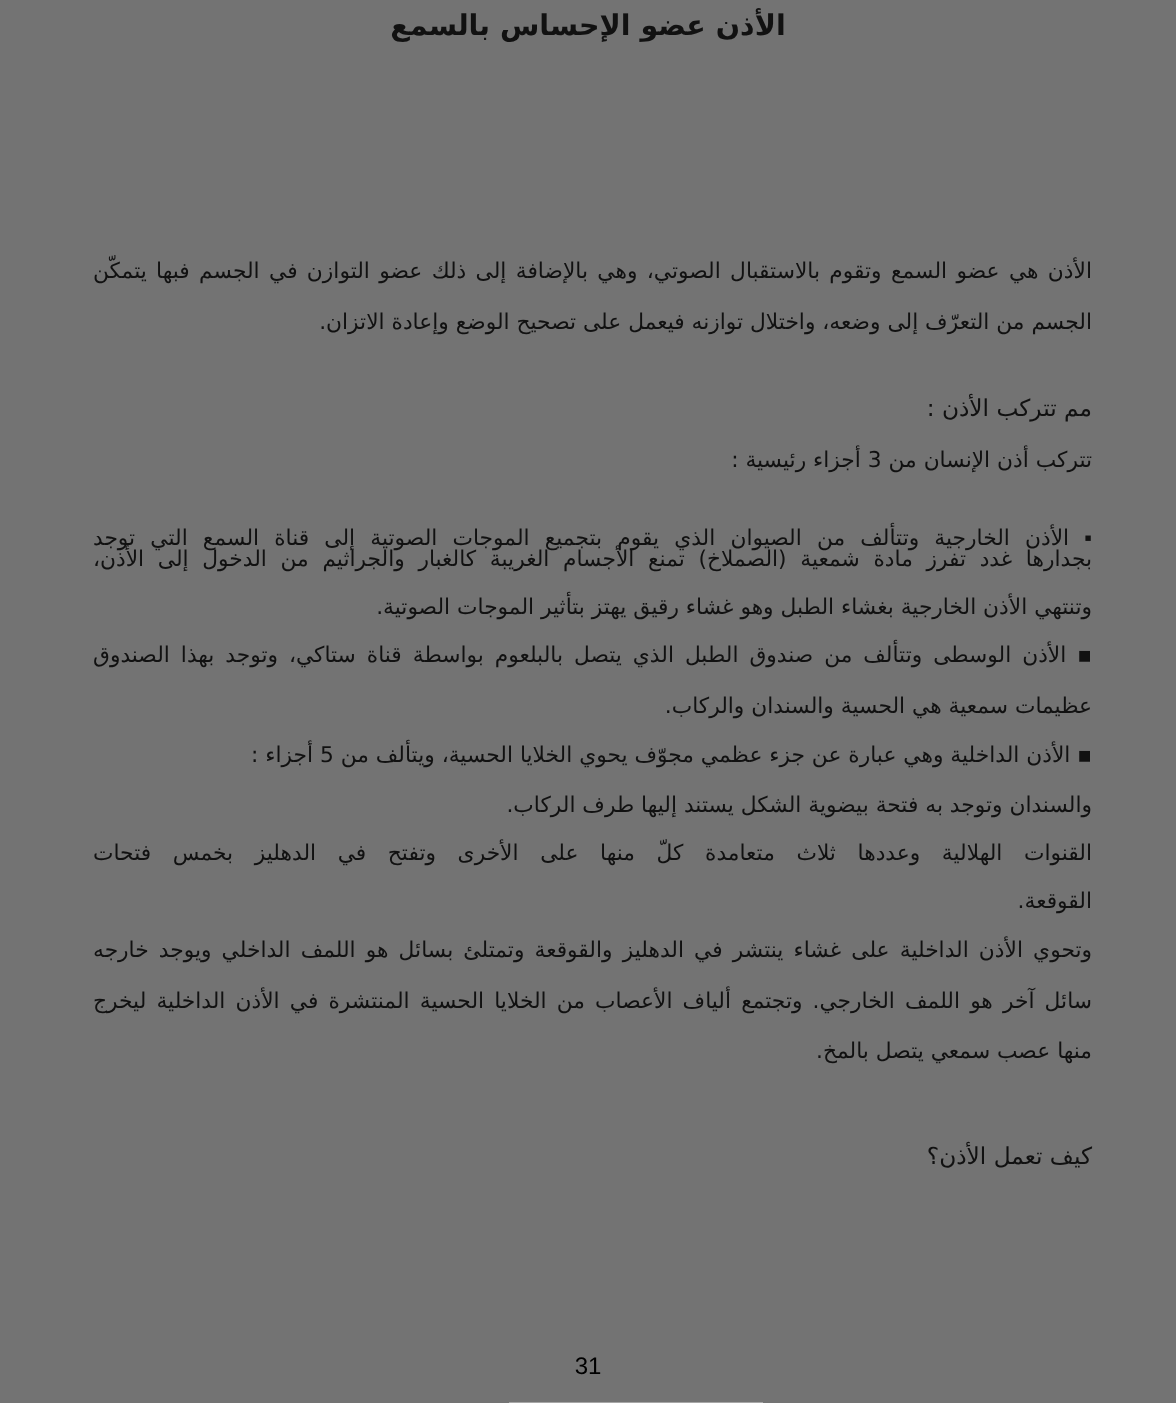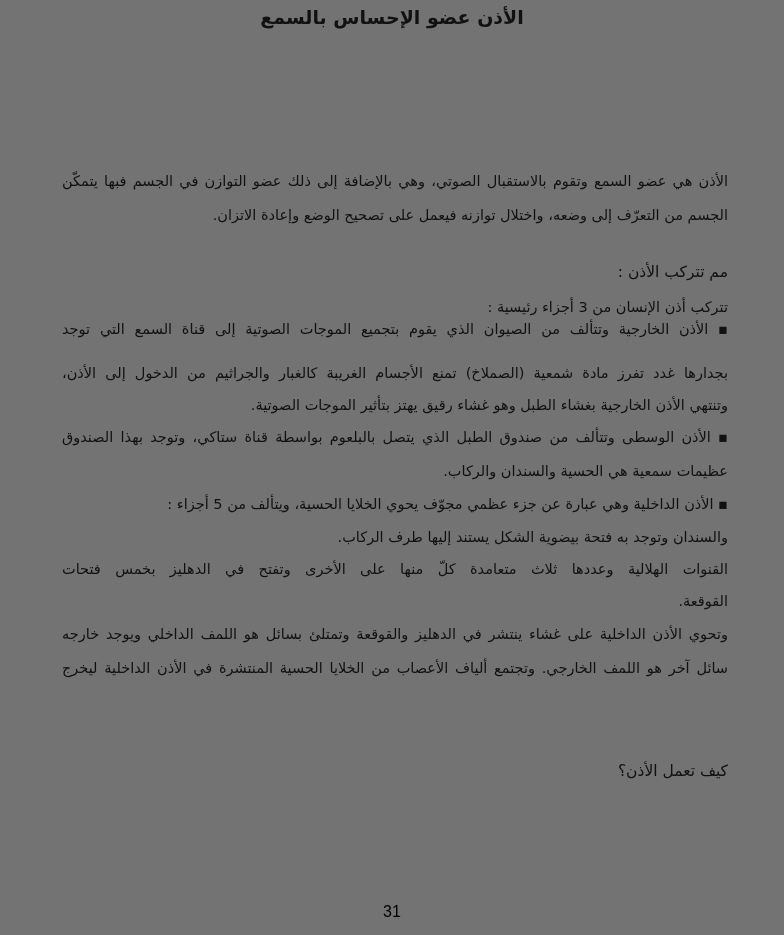--- a/index.html
+++ b/index.html
@@ -22,31 +22,32 @@
 <div class="page">
 
   <div class="title">الأذن عضو الإحساس بالسمع</div>
 
   <div class="line just" style="top:158px;">الأذن هي عضو السمع وتقوم بالاستقبال الصوتي، وهي بالإضافة إلى ذلك عضو التوازن في الجسم فبها يتمكّن</div>
   <div class="line r" style="top:192px;">الجسم من التعرّف إلى وضعه، واختلال توازنه فيعمل على تصحيح الوضع وإعادة الاتزان.</div>
 
   <div class="line r heading" style="top:249px;">مم تتركب الأذن :</div>
   <div class="line r" style="top:284px;">تتركب أذن الإنسان من 3 أجزاء رئيسية :</div>
 
-  <div class="line just" style="top:306px;">▪ الأذن الخارجية وتتألف من الصيوان الذي يقوم بتجميع الموجات الصوتية إلى قناة السمع التي توجد</div>
+  <div class="line just" style="top:336px;font-family:Liberation Serif, serif;">▪ الأذن الخارجية وتتألف من الصيوان الذي يقوم بتجميع الموجات الصوتية إلى قناة السمع التي توجد</div>
   <div class="line just" style="top:350px;">بجدارها غدد تفرز مادة شمعية (الصملاخ) تمنع الأجسام الغريبة كالغبار والجراثيم من الدخول إلى الأذن،</div>
   <div class="line just" style="top:414px;">▪ الأذن الوسطى وتتألف من صندوق الطبل الذي يتصل بالبلعوم بواسطة قناة ستاكي، وتوجد بهذا الصندوق</div>
 
   <div class="line r" style="top:382px;">وتنتهي الأذن الخارجية بغشاء الطبل وهو غشاء رقيق يهتز بتأثير الموجات الصوتية.</div>
   <div class="line r" style="top:448px;">عظيمات سمعية هي الحسية والسندان والركاب.</div>
 
   <div class="line r" style="top:481px;">▪ الأذن الداخلية وهي عبارة عن جزء عظمي مجوّف يحوي الخلايا الحسية، ويتألف من 5 أجزاء :</div>
   <div class="line r" style="top:514px;">والسندان وتوجد به فتحة بيضوية الشكل يستند إليها طرف الركاب.</div>
   <div class="line just" style="top:546px;">القنوات الهلالية وعددها ثلاث متعامدة كلّ منها على الأخرى وتفتح في الدهليز بخمس فتحات</div>
   <div class="line r" style="top:578px;">القوقعة.</div>
 
   <div class="line just" style="top:611px;">وتحوي الأذن الداخلية على غشاء ينتشر في الدهليز والقوقعة وتمتلئ بسائل هو اللمف الداخلي ويوجد خارجه</div>
   <div class="line just" style="top:645px;">سائل آخر هو اللمف الخارجي. وتجتمع ألياف الأعصاب من الخلايا الحسية المنتشرة في الأذن الداخلية ليخرج</div>
+  <div class="line r" style="top:678px;">منها عصب سمعي يتصل بالمخ.</div>
 
   <div class="line r heading" style="top:748px;">كيف تعمل الأذن؟</div>
 
   <div class="pagenum">31</div>
 </div>
 
 </body></html>

